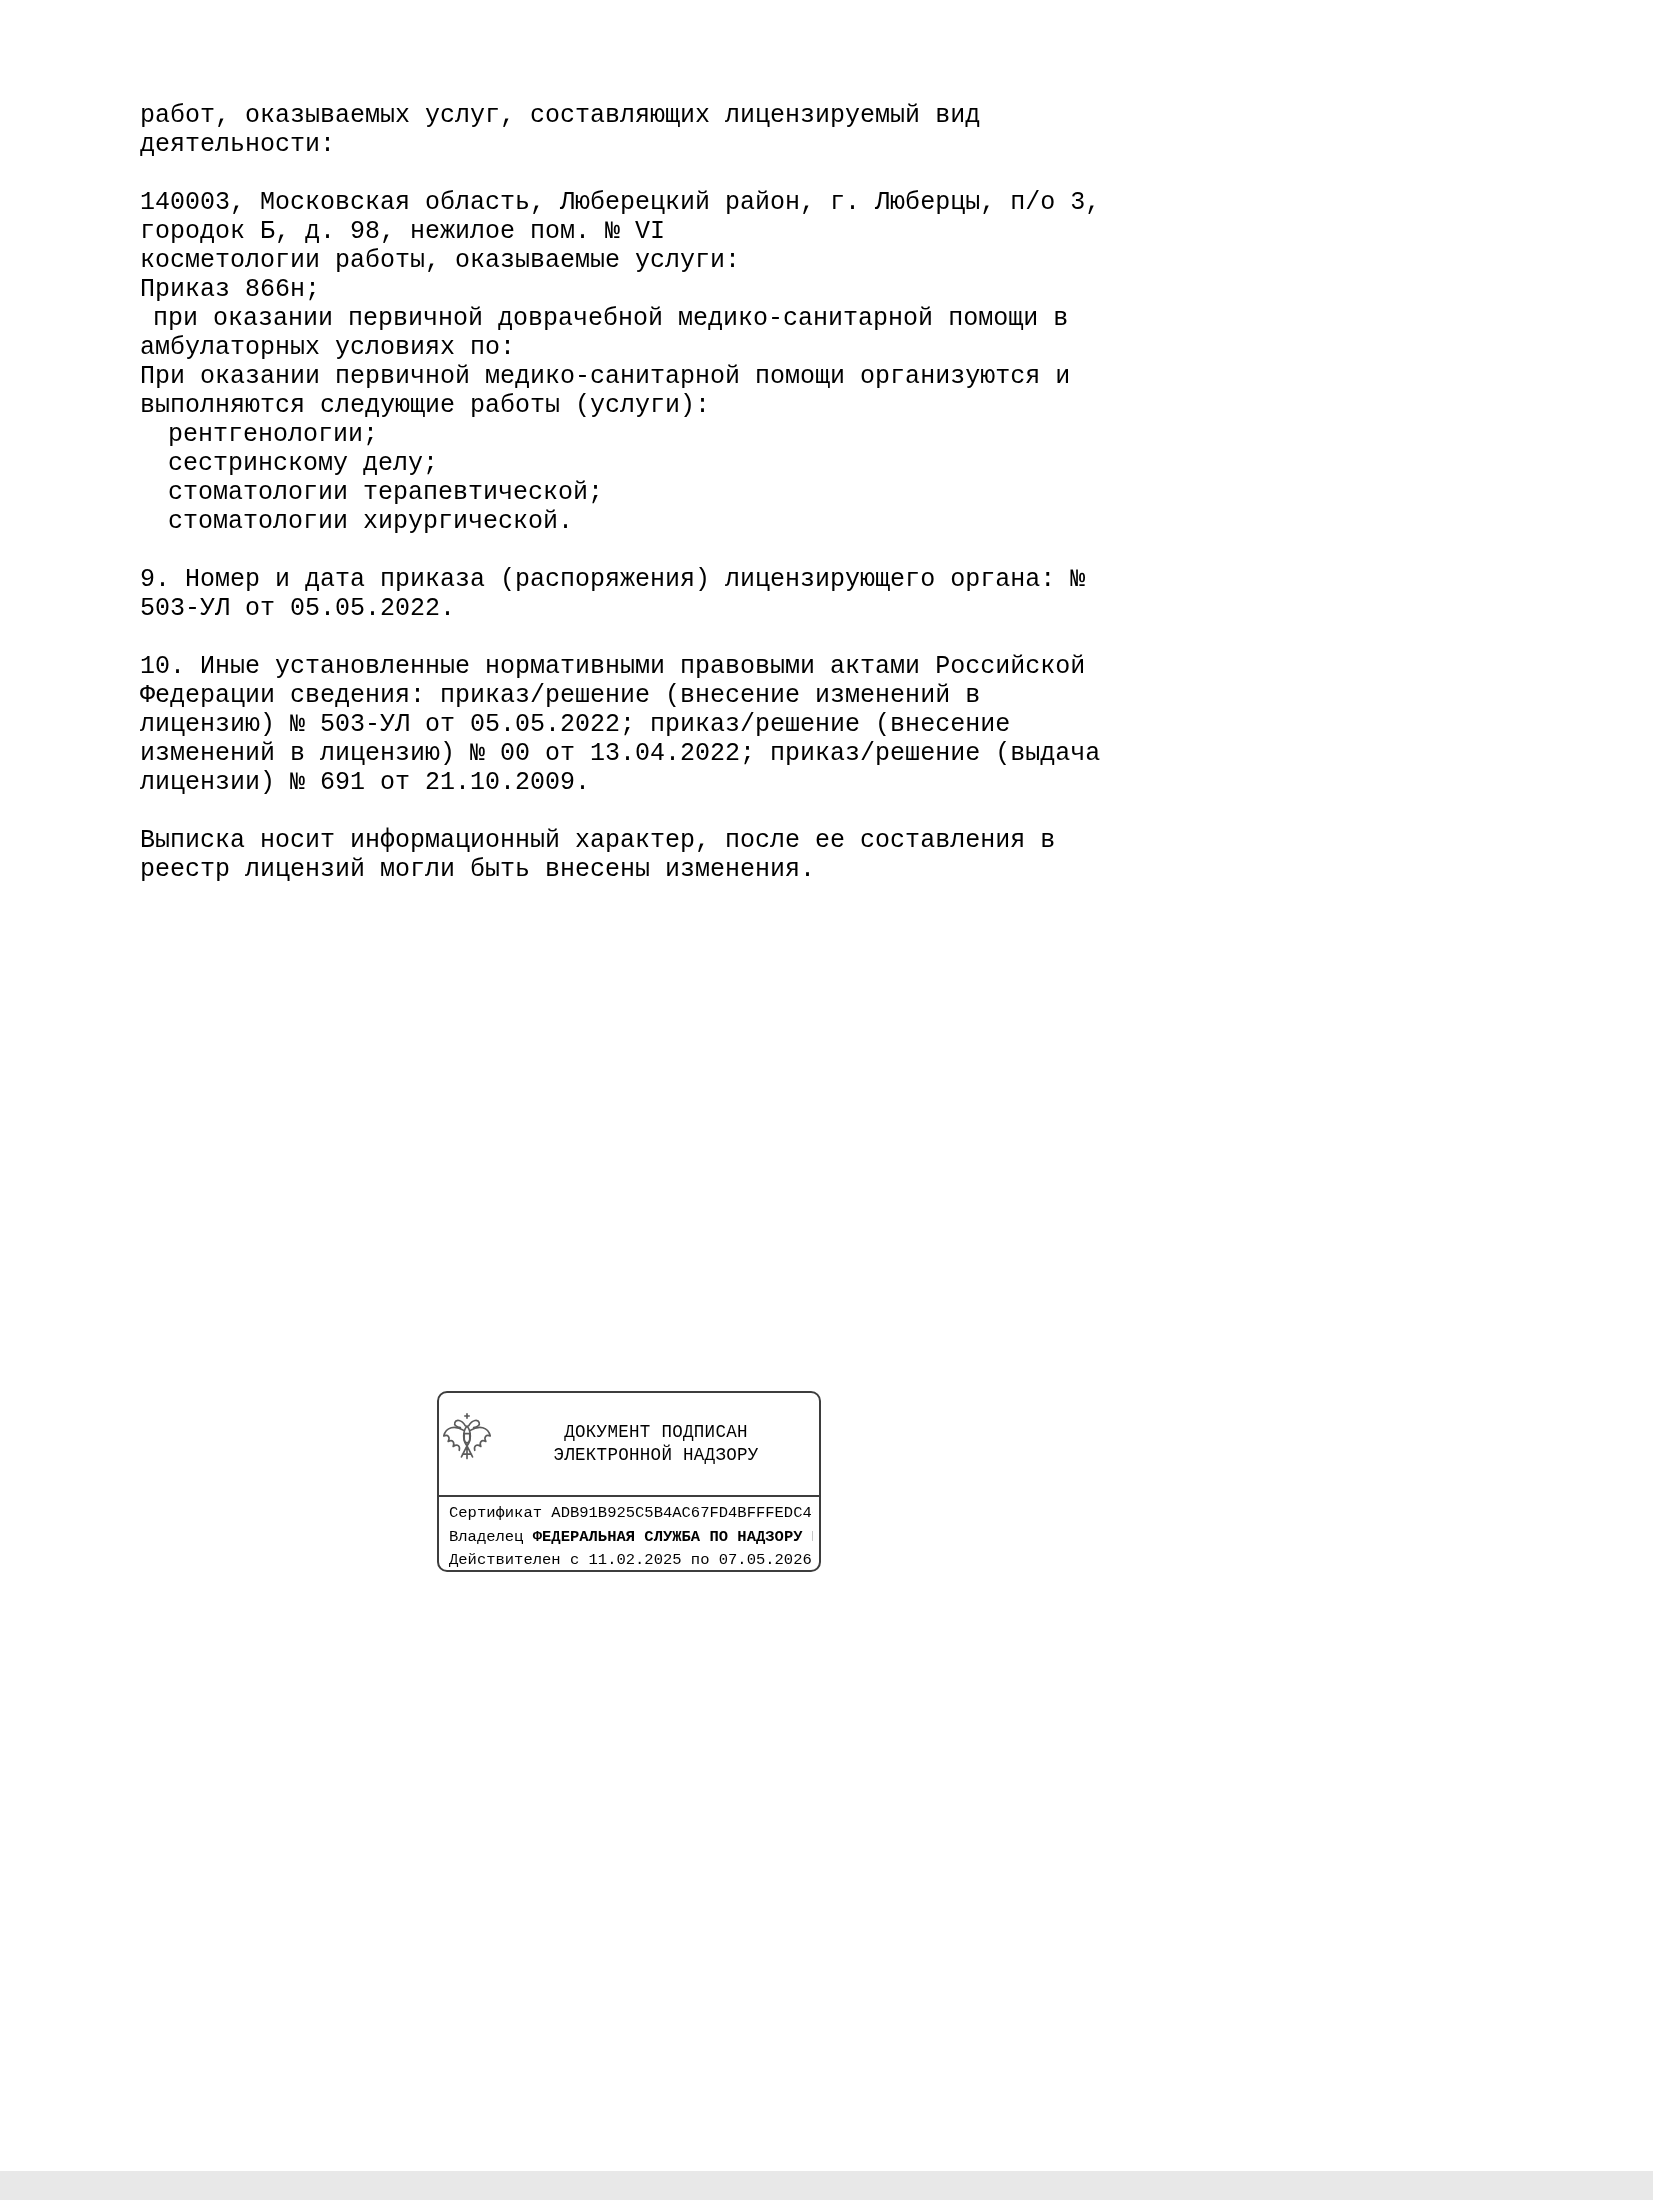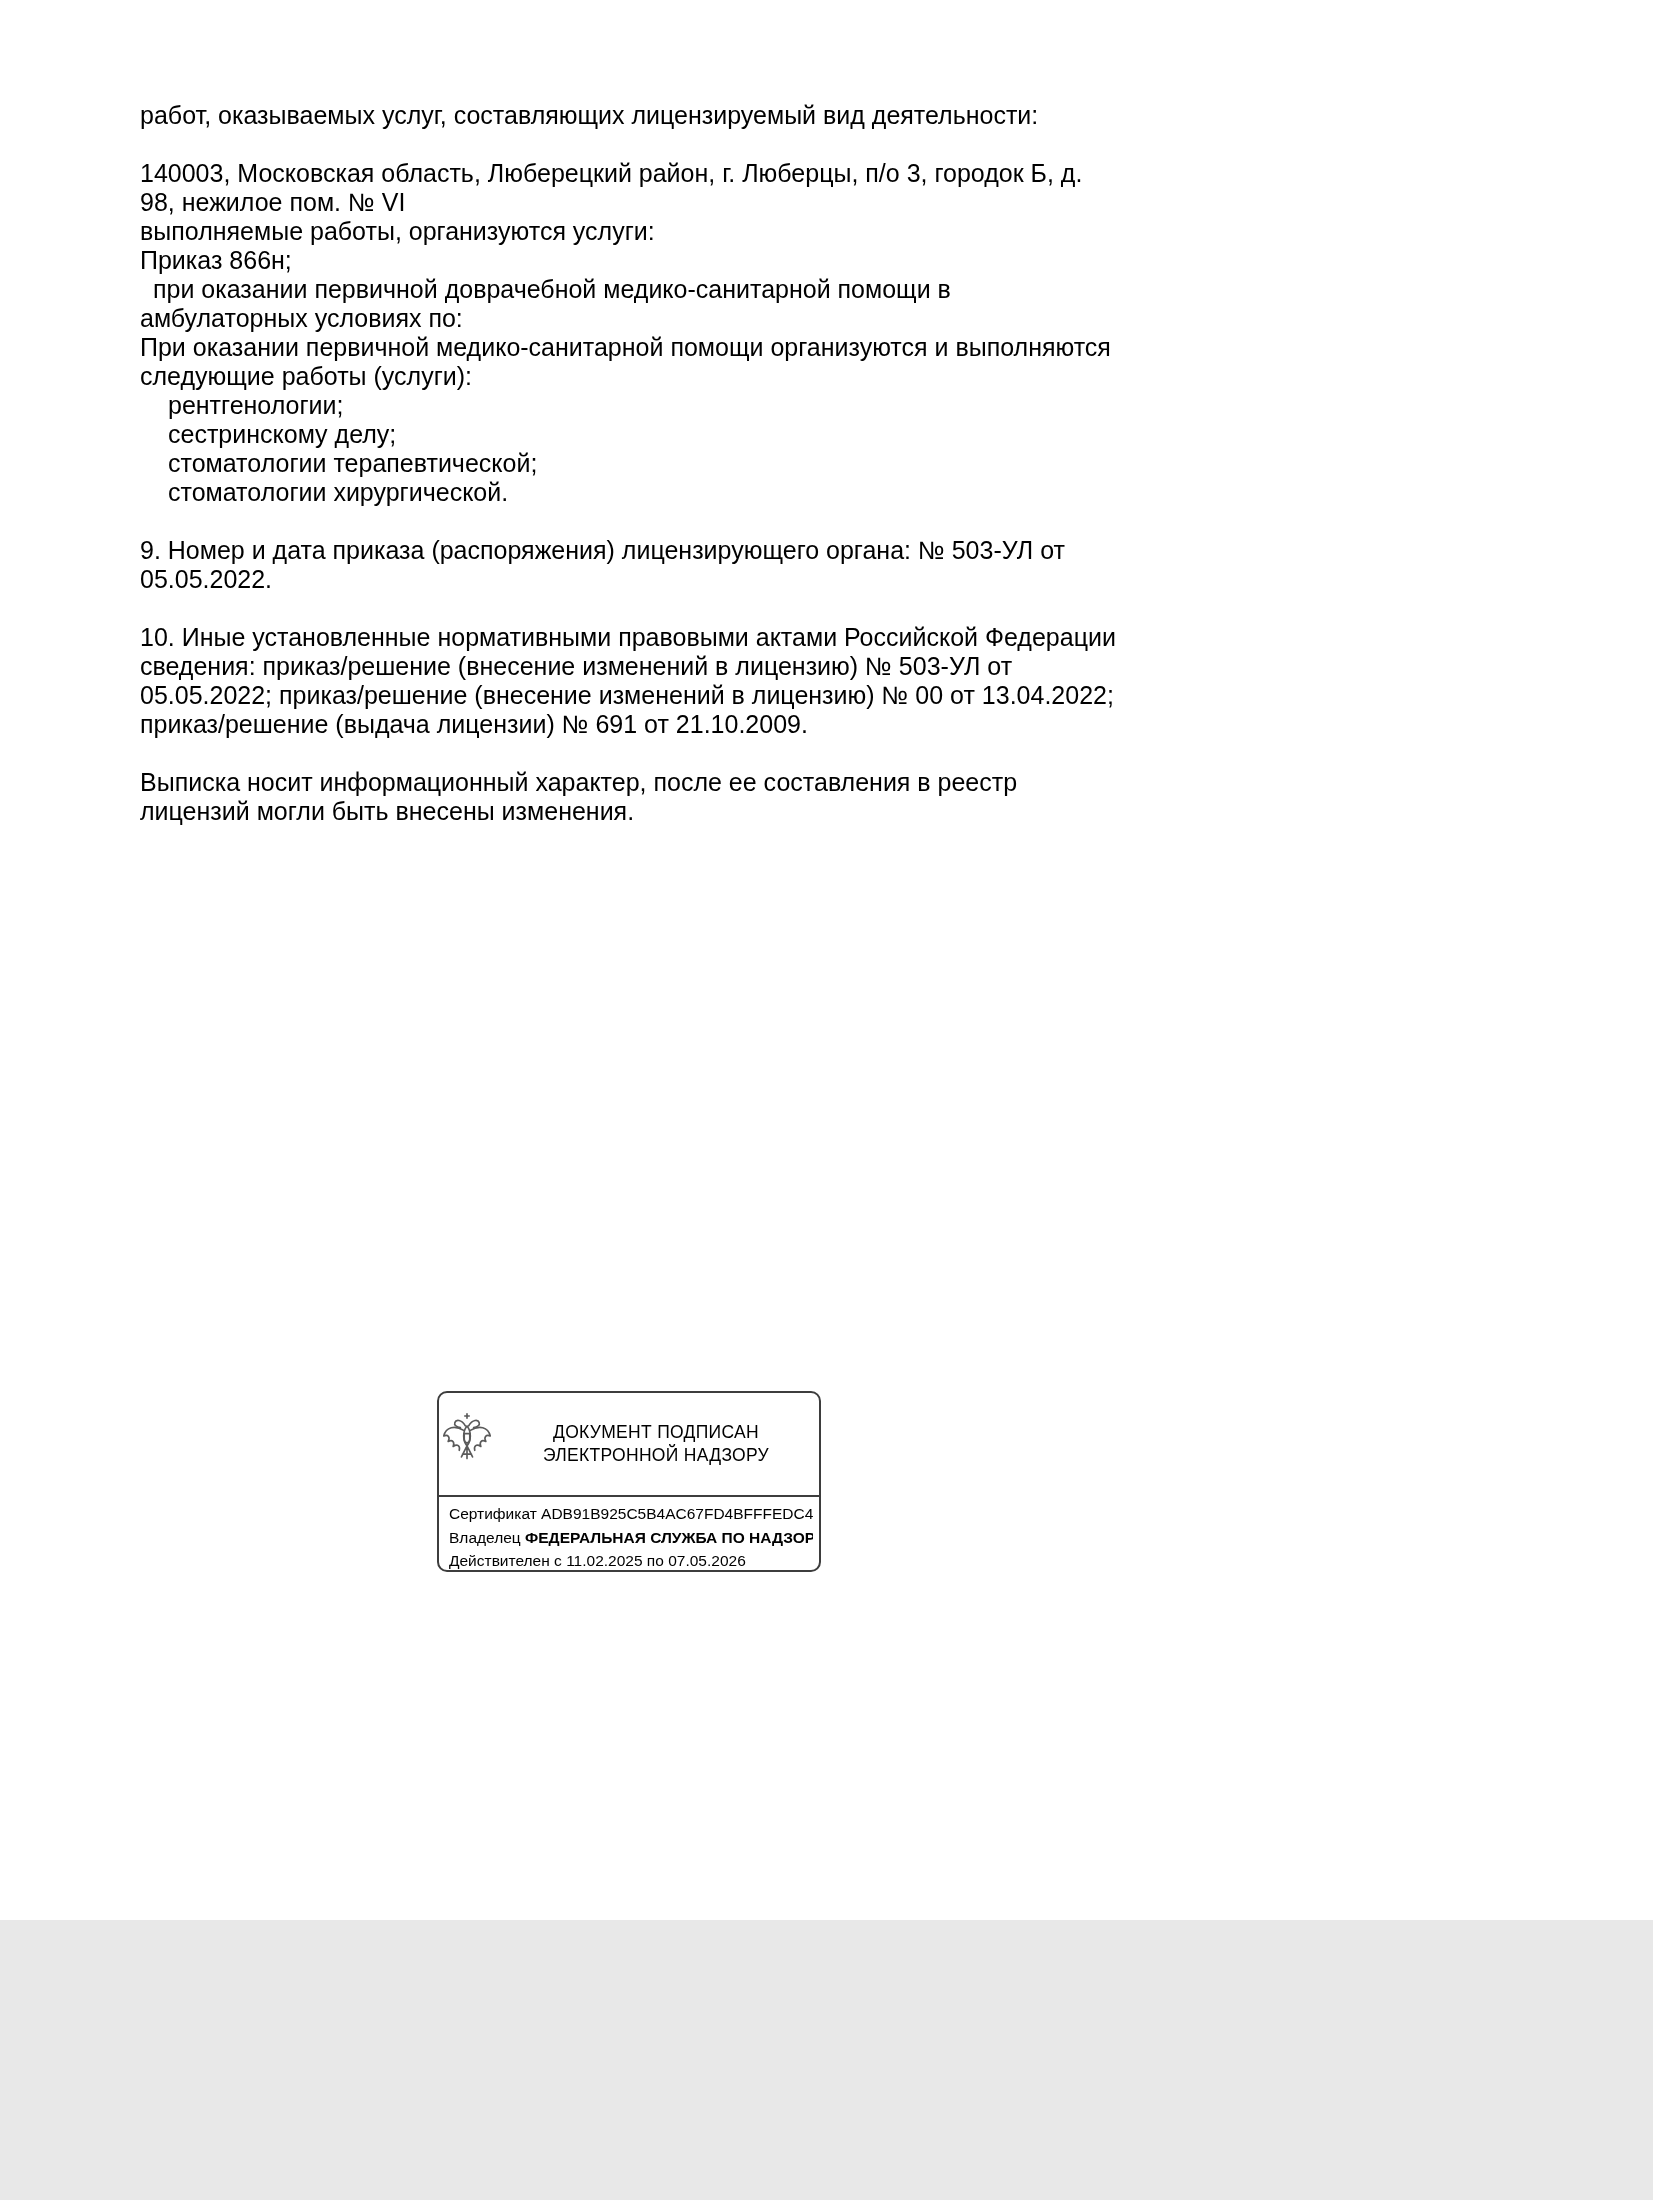--- a/index.html
+++ b/index.html
@@ -1,22 +1,22 @@
 <!DOCTYPE html>
 <html><head>
 <meta charset="utf-8">
 <style>
   * { margin: 0; padding: 0; box-sizing: border-box; }
   html, body { background: #e8e8e8; }
   .page {
     position: relative;
     width: 1653px;
-    height: 1920px;
+    height: 2171px;
     background: #ffffff;
-    font-family: Liberation Sans, sans-serif;
+    font-family: Liberation Mono, monospace;
     color: #000000;
     overflow: hidden;
     margin: 0 auto;
   }
   .textblock {
     position: absolute;
     left: 140px;
     top: 101px;
     width: 978px;
     font-size: 25px;
@@ -72,21 +72,21 @@
 
 <div class="page">
 
   <div class="textblock">
 
     <p class="line">работ, оказываемых услуг, составляющих лицензируемый вид деятельности:</p>
 
     <div class="gap"></div>
 
     <p class="line">140003, Московская область, Люберецкий район, г. Люберцы, п/о 3, городок Б, д. 98, нежилое пом. № VI</p>
-    <p class="line">выполняемые работы, организуются услуги:</p>
+    <p class="line">косметологии работы, оказываемые услуги:</p>
     <p class="line">Приказ 866н;</p>
     <p class="line ind1">при оказании первичной доврачебной медико-санитарной помощи в амбулаторных условиях по:</p>
 
     <p class="line">При оказании первичной медико-санитарной помощи организуются и выполняются следующие работы (услуги):</p>
     <p class="line ind2">рентгенологии;</p>
     <p class="line ind2">сестринскому делу;</p>
     <p class="line ind2">стоматологии терапевтической;</p>
     <p class="line ind2">стоматологии хирургической.</p>
 
     <div class="gap"></div>

